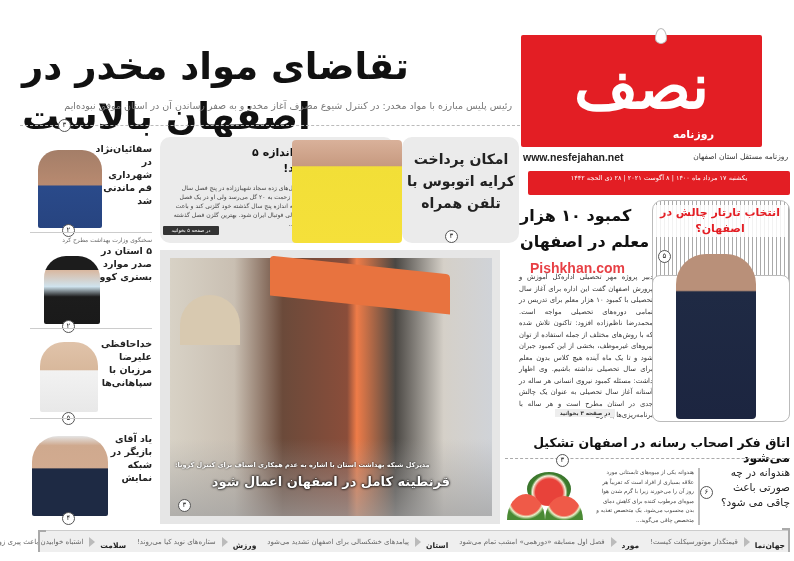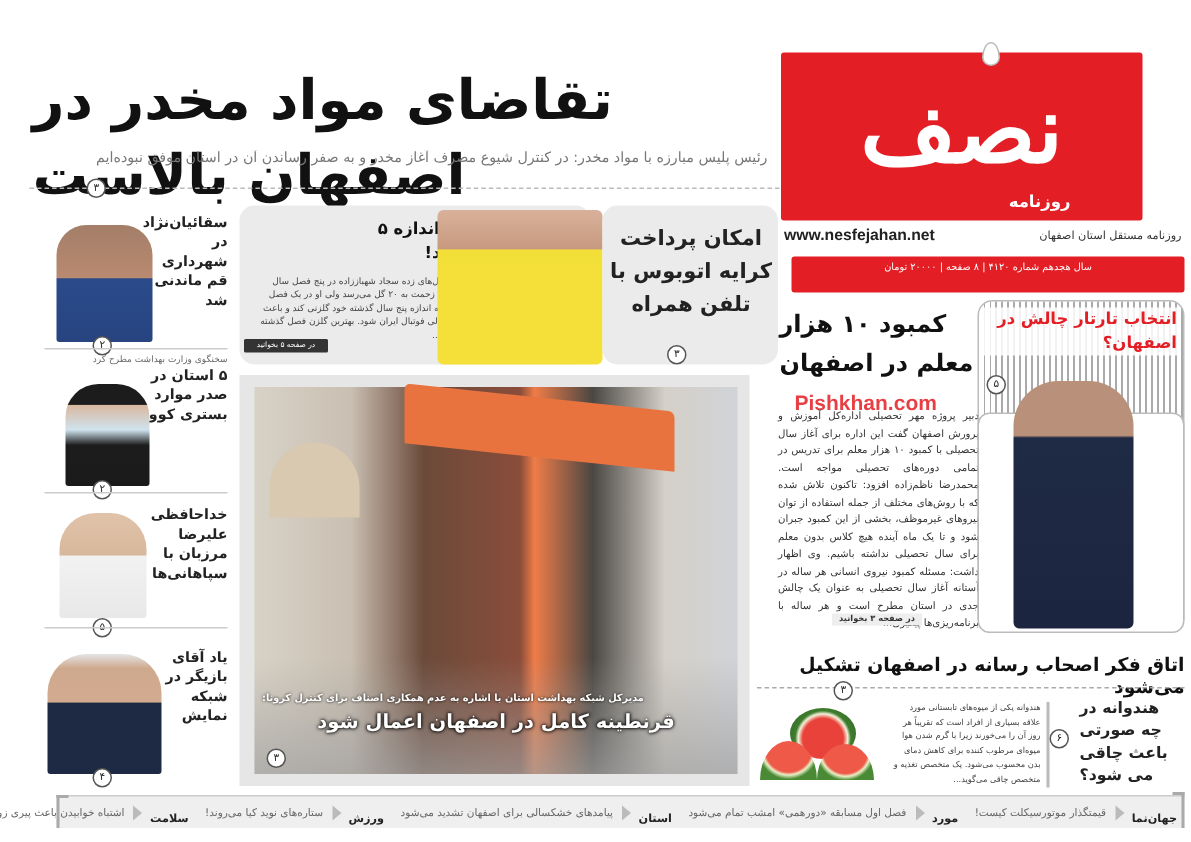--- a/index.html
+++ b/index.html
@@ -50,28 +50,28 @@
 
   
   .teach-title { left: 520px; top: 203px; width: 132px; font-size: 16px; font-weight: bold; text-align: left; line-height: 26px; color: #111; }
   .watermark { left: 530px; top: 260px; font-family: "Liberation Sans", sans-serif; font-size: 14px; color: #e31e24; font-weight: bold; direction: ltr; opacity: .85; }
   .teach-body { left: 519px; top: 272px; width: 134px; font-size: 6.8px; color: #333; text-align: justify; line-height: 11.5px; }
   .teach-more { left: 555px; top: 409px; width: 60px; font-size: 5.5px; color: #333; font-weight: bold; background: #eee; text-align: center; height: 8px; line-height: 8px; }
 
   
   .coach-box { left: 652px; top: 200px; width: 138px; height: 222px; border: 1px solid #bbb; border-radius: 10px; background:
       repeating-linear-gradient(90deg, #fff 0px, #fff 3px, #aaa 3px, #aaa 4px); }
-  .coach-title { left: 655px; top: 205px; width: 130px; font-size: 11px; font-weight: bold; color: #e31e24; line-height: 16px; background: rgba(255,255,255,.85); }
+  .coach-title { left: 655px; top: 205px; width: 130px; font-size: 11px; font-weight: bold; color: #e31e24; text-align: center; line-height: 16px; background: rgba(255,255,255,.85); }
   .coach-photo { left: 676px; top: 254px; width: 80px; height: 165px; background: linear-gradient(180deg, #b99079 0%, #b99079 22%, #1f2a44 23%, #1c2540 100%); border-radius: 30px 30px 4px 4px; }
   .coach-inner { left: 652px; top: 275px; width: 138px; height: 147px; background: #fff; border-radius: 8px; border: 1px solid #bbb; }
 
   
   .think-title { left: 505px; top: 435px; width: 285px; font-size: 12.5px; font-weight: bold; color: #111; text-align: right; }
   .think-dash { left: 505px; top: 458px; width: 285px; border-top: 1px dashed #aaa; }
-  .melon-title { left: 720px; top: 465px; width: 70px; font-size: 10.5px; font-weight: bold; text-align: left; line-height: 15px; color: #222; }
+  .melon-title { left: 720px; top: 465px; width: 70px; font-size: 10.5px; font-weight: normal; text-align: right; line-height: 15px; color: #222; }
   .melon-body { left: 595px; top: 468px; width: 105px; font-size: 5.5px; color: #444; text-align: right; line-height: 9.5px; border-right: 2px solid #bbb; padding-right: 4px; }
   .melon-photo { left: 505px; top: 470px; width: 80px; height: 52px; }
   .melon-slice { position: absolute; border-radius: 50%; }
 
   
   .ticker { left: 38px; top: 530px; width: 752px; height: 22px; background: #efefef; border-top: 1px solid #ccc; display: flex; flex-direction: row; align-items: center; }
   .tick-cat { font-size: 7.5px; font-weight: bold; color: #222; padding: 0 5px; white-space: nowrap; align-self: flex-end; padding-bottom: 2px; }
   .tick-item { font-size: 7px; color: #666; padding: 0 6px; white-space: nowrap; position: relative; }
   .tick-arrow { width: 0; height: 0; border-top: 5px solid transparent; border-bottom: 5px solid transparent; border-left: 6px solid #bbb; }
   .ticker-end { position: absolute; left: 38px; top: 530px; width: 8px; height: 22px; border-left: 2px solid #aaa; border-top: 2px solid #aaa; }
@@ -81,21 +81,21 @@
 <body>
 
 <div class="abs masthead-logo">
   <div class="logo-text">نصف جهان</div>
   <div class="logo-sub">روزنامه</div>
 </div>
 <div class="abs logo-drop"></div>
 <div class="abs site-url">www.nesfejahan.net</div>
 <div class="abs tagline">روزنامه مستقل استان اصفهان</div>
 <div class="abs date-bar">
-  <div>سال هجدهم شماره ۴۱۲۰ | ۸ صفحه | ۲۰۰۰۰ تومان</div>
+  <div>یکشنبه ۱۷ مرداد ماه ۱۴۰۰ | ۸ آگوست ۲۰۲۱ | ۲۸ ذی الحجه ۱۴۴۲</div>
 </div>
 
 <div class="abs headline">تقاضای مواد مخدر در اصفهان بالاست</div>
 <div class="abs subhead">رئیس پلیس مبارزه با مواد مخدر: در کنترل شیوع مصرف آغاز مخدر و به صفر رساندن آن در استان موفق نبوده‌ایم</div>
 <div class="abs dash-line"></div>
 <div class="abs pg-circle" style="left:58px;top:119px;">۳</div>
 
 <div class="abs side-item" style="top:142px;">
   <div class="side-title" style="width:52px;margin-right:0;margin-left:auto;">سقائیان‌نژاد در شهرداری قم ماندنی شد</div>
 </div>

